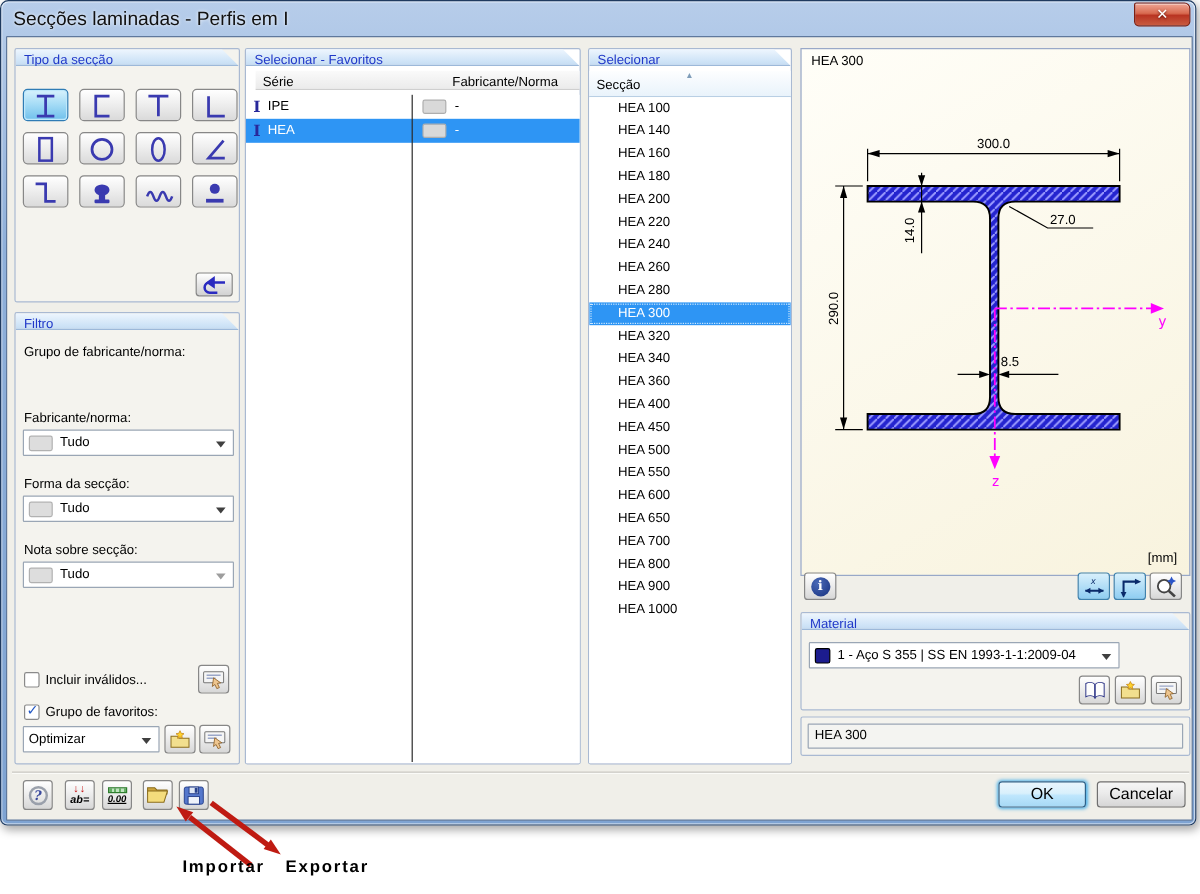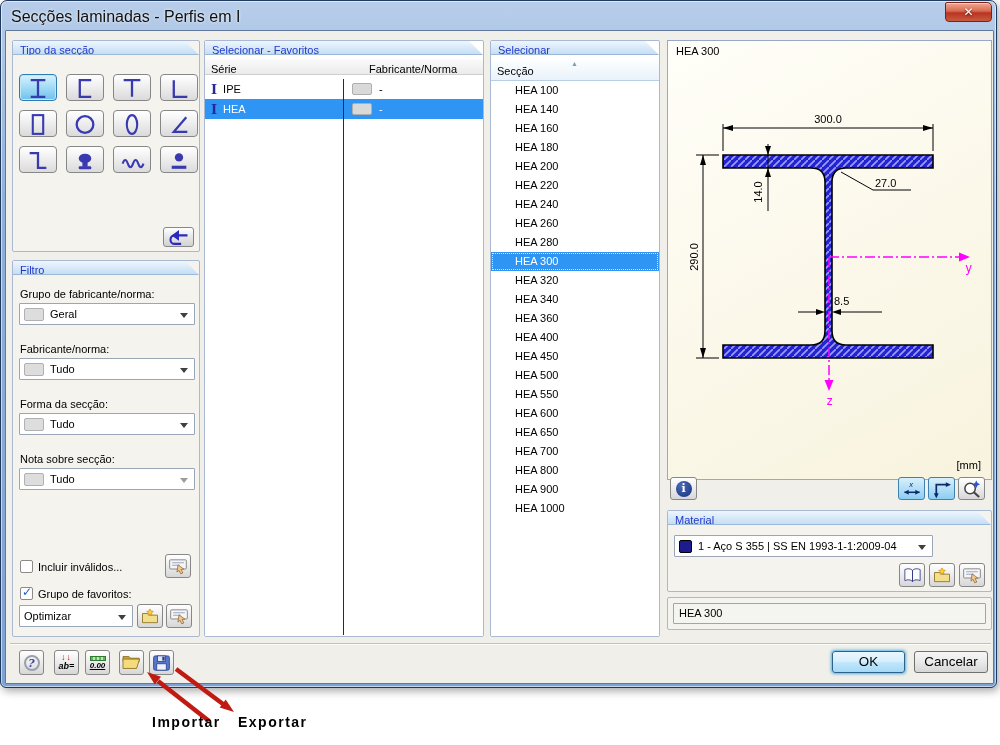--- a/index.html
+++ b/index.html
@@ -58,21 +58,21 @@
   .cbrow1 { top:299px; } .cbrow2 { top:326px; }
   .optcombo { left:6px; top:344px; width:114px; }
   .sbtn { position:absolute; width:26px; height:24px; border:1px solid #878787; border-radius:3px;
     background:linear-gradient(#fff,#eee 45%,#d7d7d7); cursor:pointer; display:flex; align-items:center; justify-content:center; }
   .inv-edit { left:152px; top:293px; }
   .fav-new { left:124px; top:343px; }
   .fav-edit { left:153px; top:343px; }
 
   
   .grp.fav { left:198px; top:9px; width:280px; height:597px; }
-  .fav-head { position:absolute; left:0; top:18px; right:0; height:16px; background:linear-gradient(#fafafa,#ebebeb); border-bottom:1px solid #cfcfcf; }
+  .fav-head { position:absolute; left:8px; top:18px; right:0; height:16px; background:linear-gradient(#fafafa,#ebebeb); border-bottom:1px solid #cfcfcf; }
   .fav-head .h1 { position:absolute; left:6px; top:4px; }
   .fav-head .h2 { position:absolute; left:138px; width:140px; top:4px; text-align:center; }
   .fav-divider { position:absolute; left:138px; top:38px; bottom:1px; width:1px; background:#2b2b2b; }
   .fav-body { position:absolute; left:0; top:38px; right:0; bottom:0; background:#fff; }
   .frow { height:20px; display:flex; align-items:center; cursor:pointer; }
   .frow .c1 { width:139px; display:flex; align-items:center; padding-left:6px; gap:6px; }
   .frow .c2 { flex:1; display:flex; align-items:center; padding-left:8px; gap:7px; }
   .frow.sel { background:#2e95f4; color:#fff; }
   .ibeam { font-family:"DejaVu Serif","Liberation Serif",serif; font-weight:bold; font-size:13px; color:#28289b; line-height:13px; }
   .swatch { width:20px; height:12px; background:#d9d9d9; border:1px solid #aeaeae; border-radius:2px; }
@@ -223,24 +223,20 @@
         <svg width="26" height="17" viewBox="0 0 24 16">
           <path d="M20 6H8a4 4 0 0 0 0 8h6" fill="none" stroke="#2a2ac0" stroke-width="2"></path>
           <path d="M12 1L5 6l7 5z" fill="#2a2ac0"></path>
         </svg>
       </button>
     </div>
 
     <div class="grp filtro">
       <div class="cap">Filtro</div>
       <div class="flabel fl1">Grupo de fabricante/norma:</div>
-      <div class="combo fc1">
-          <span class="sw"></span>
-          <span>Geral</span>
-        </div>
       <div class="flabel fl2">Fabricante/norma:</div>
       <div class="combo fc2">
           <span class="sw"></span>
           <span>Tudo</span>
         </div>
       <div class="flabel fl3">Forma da secção:</div>
       <div class="combo fc3">
           <span class="sw"></span>
           <span>Tudo</span>
         </div>

